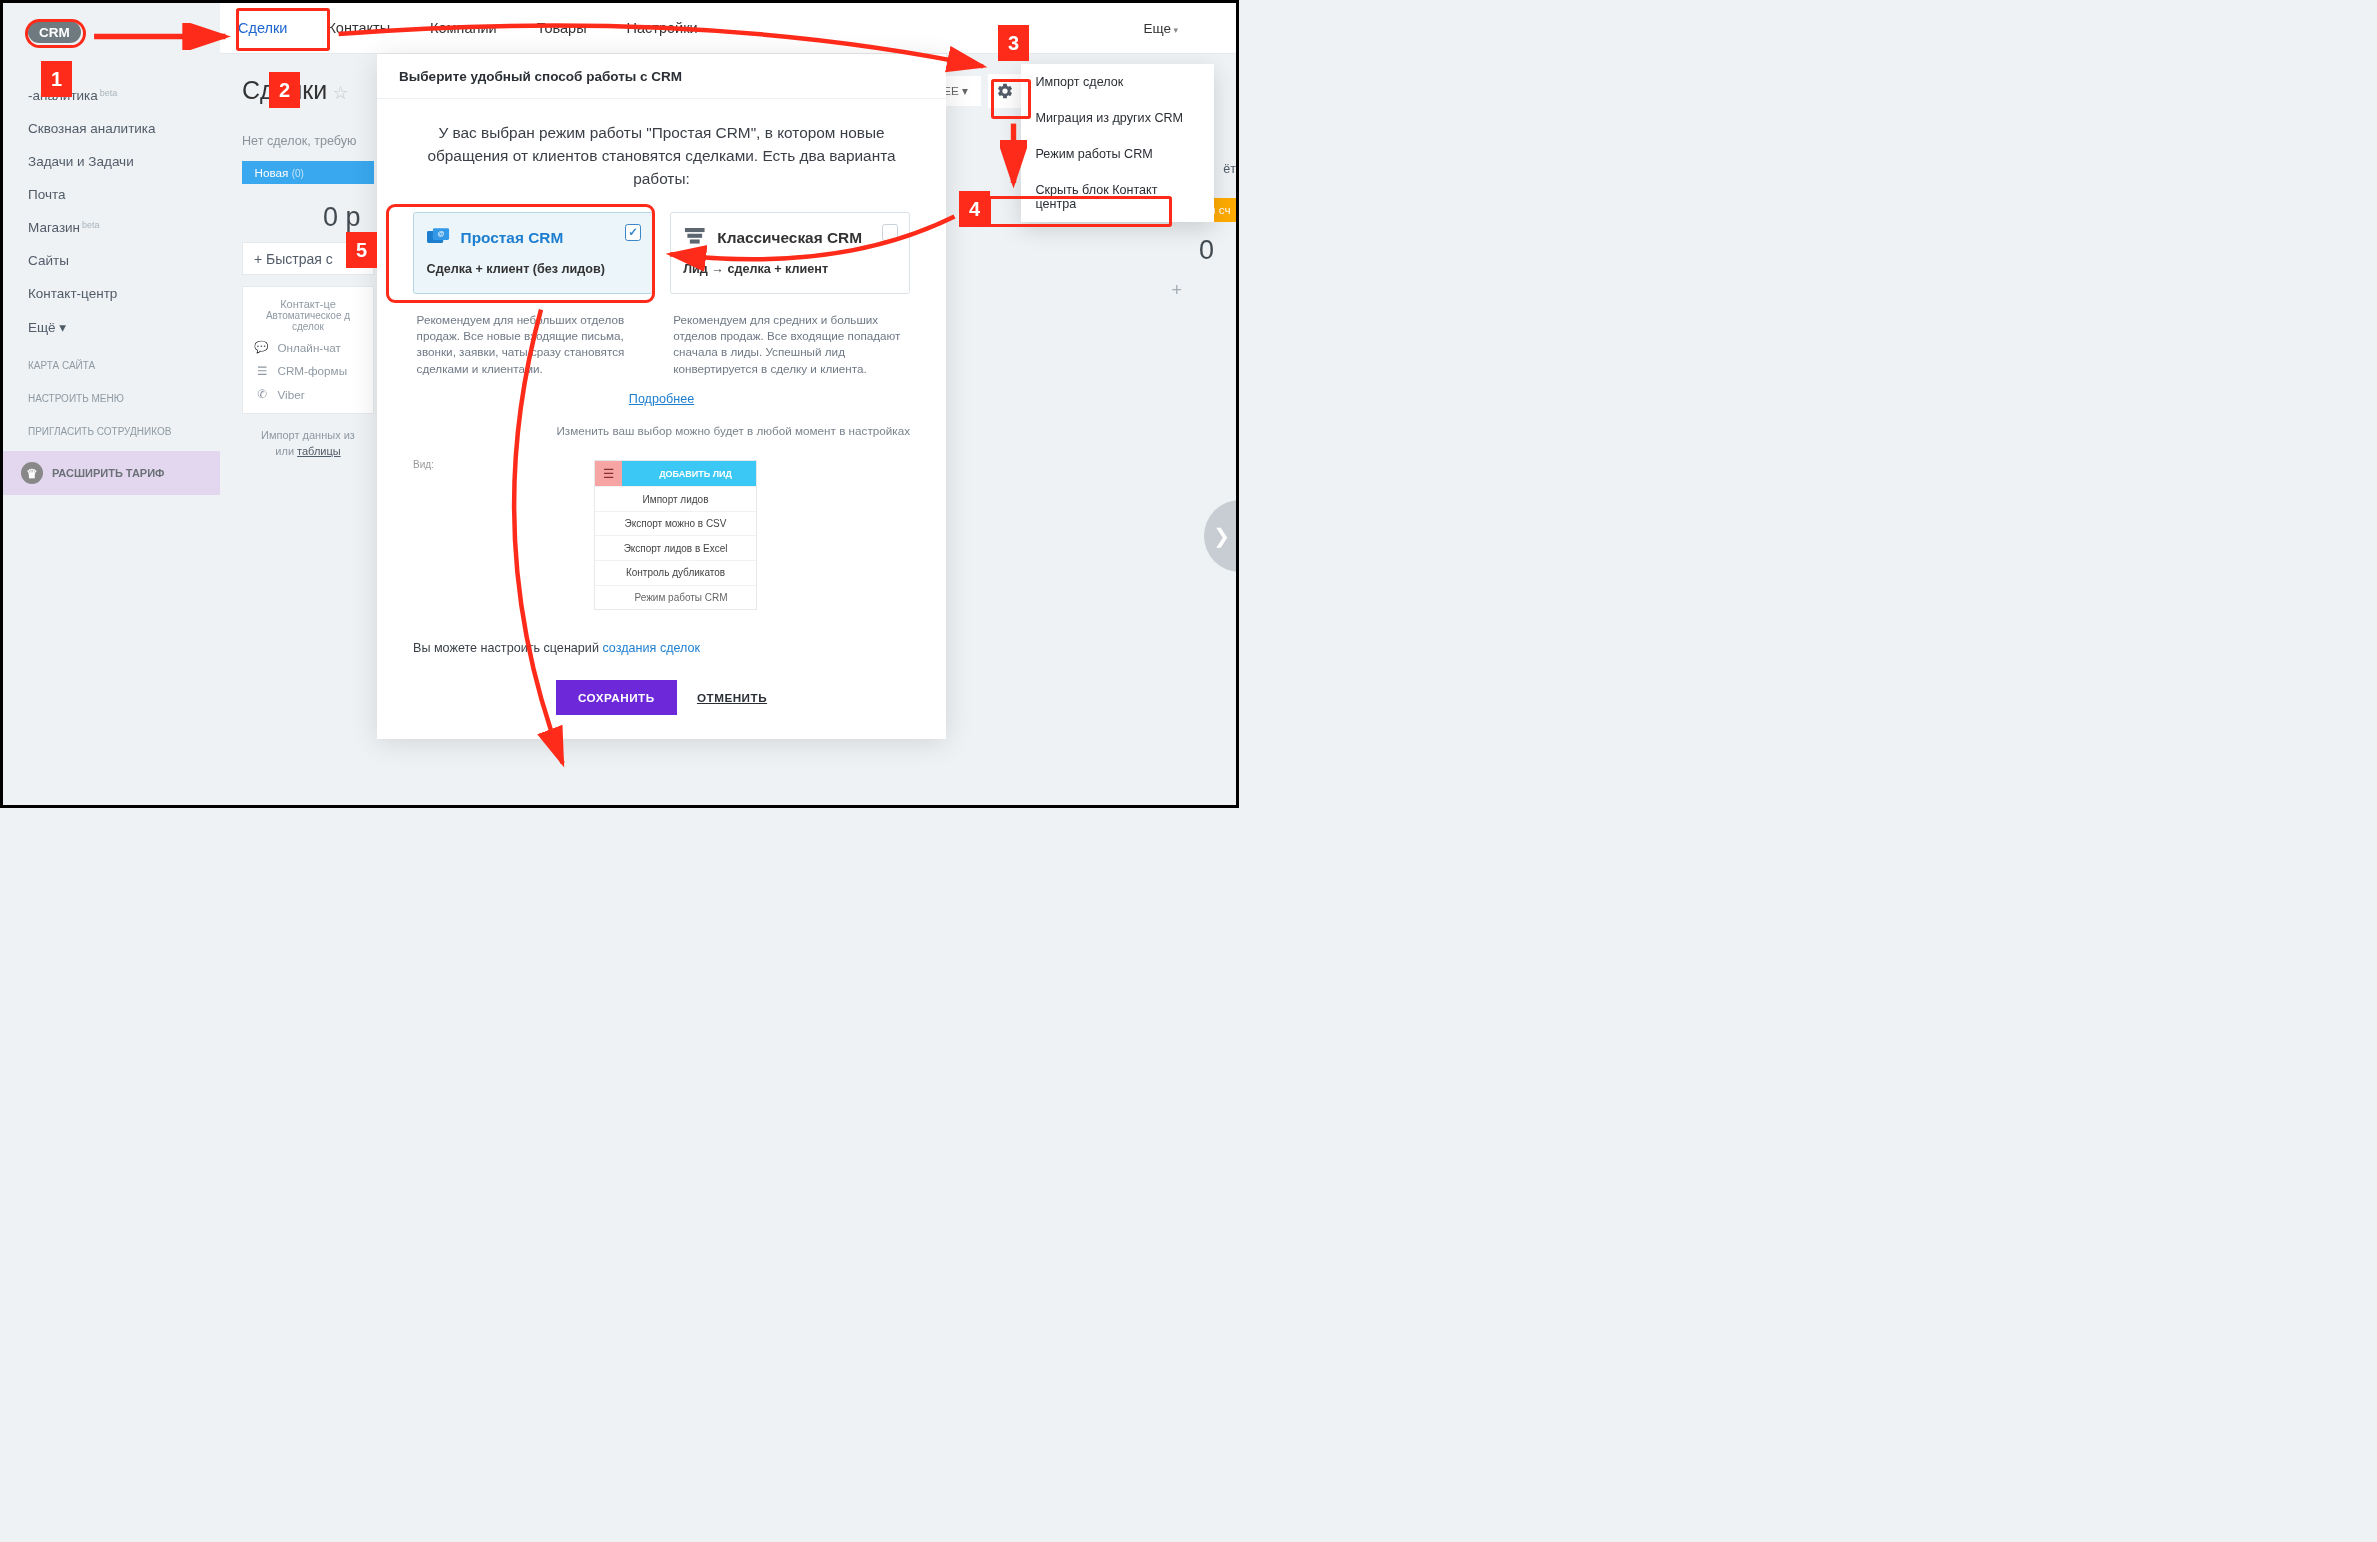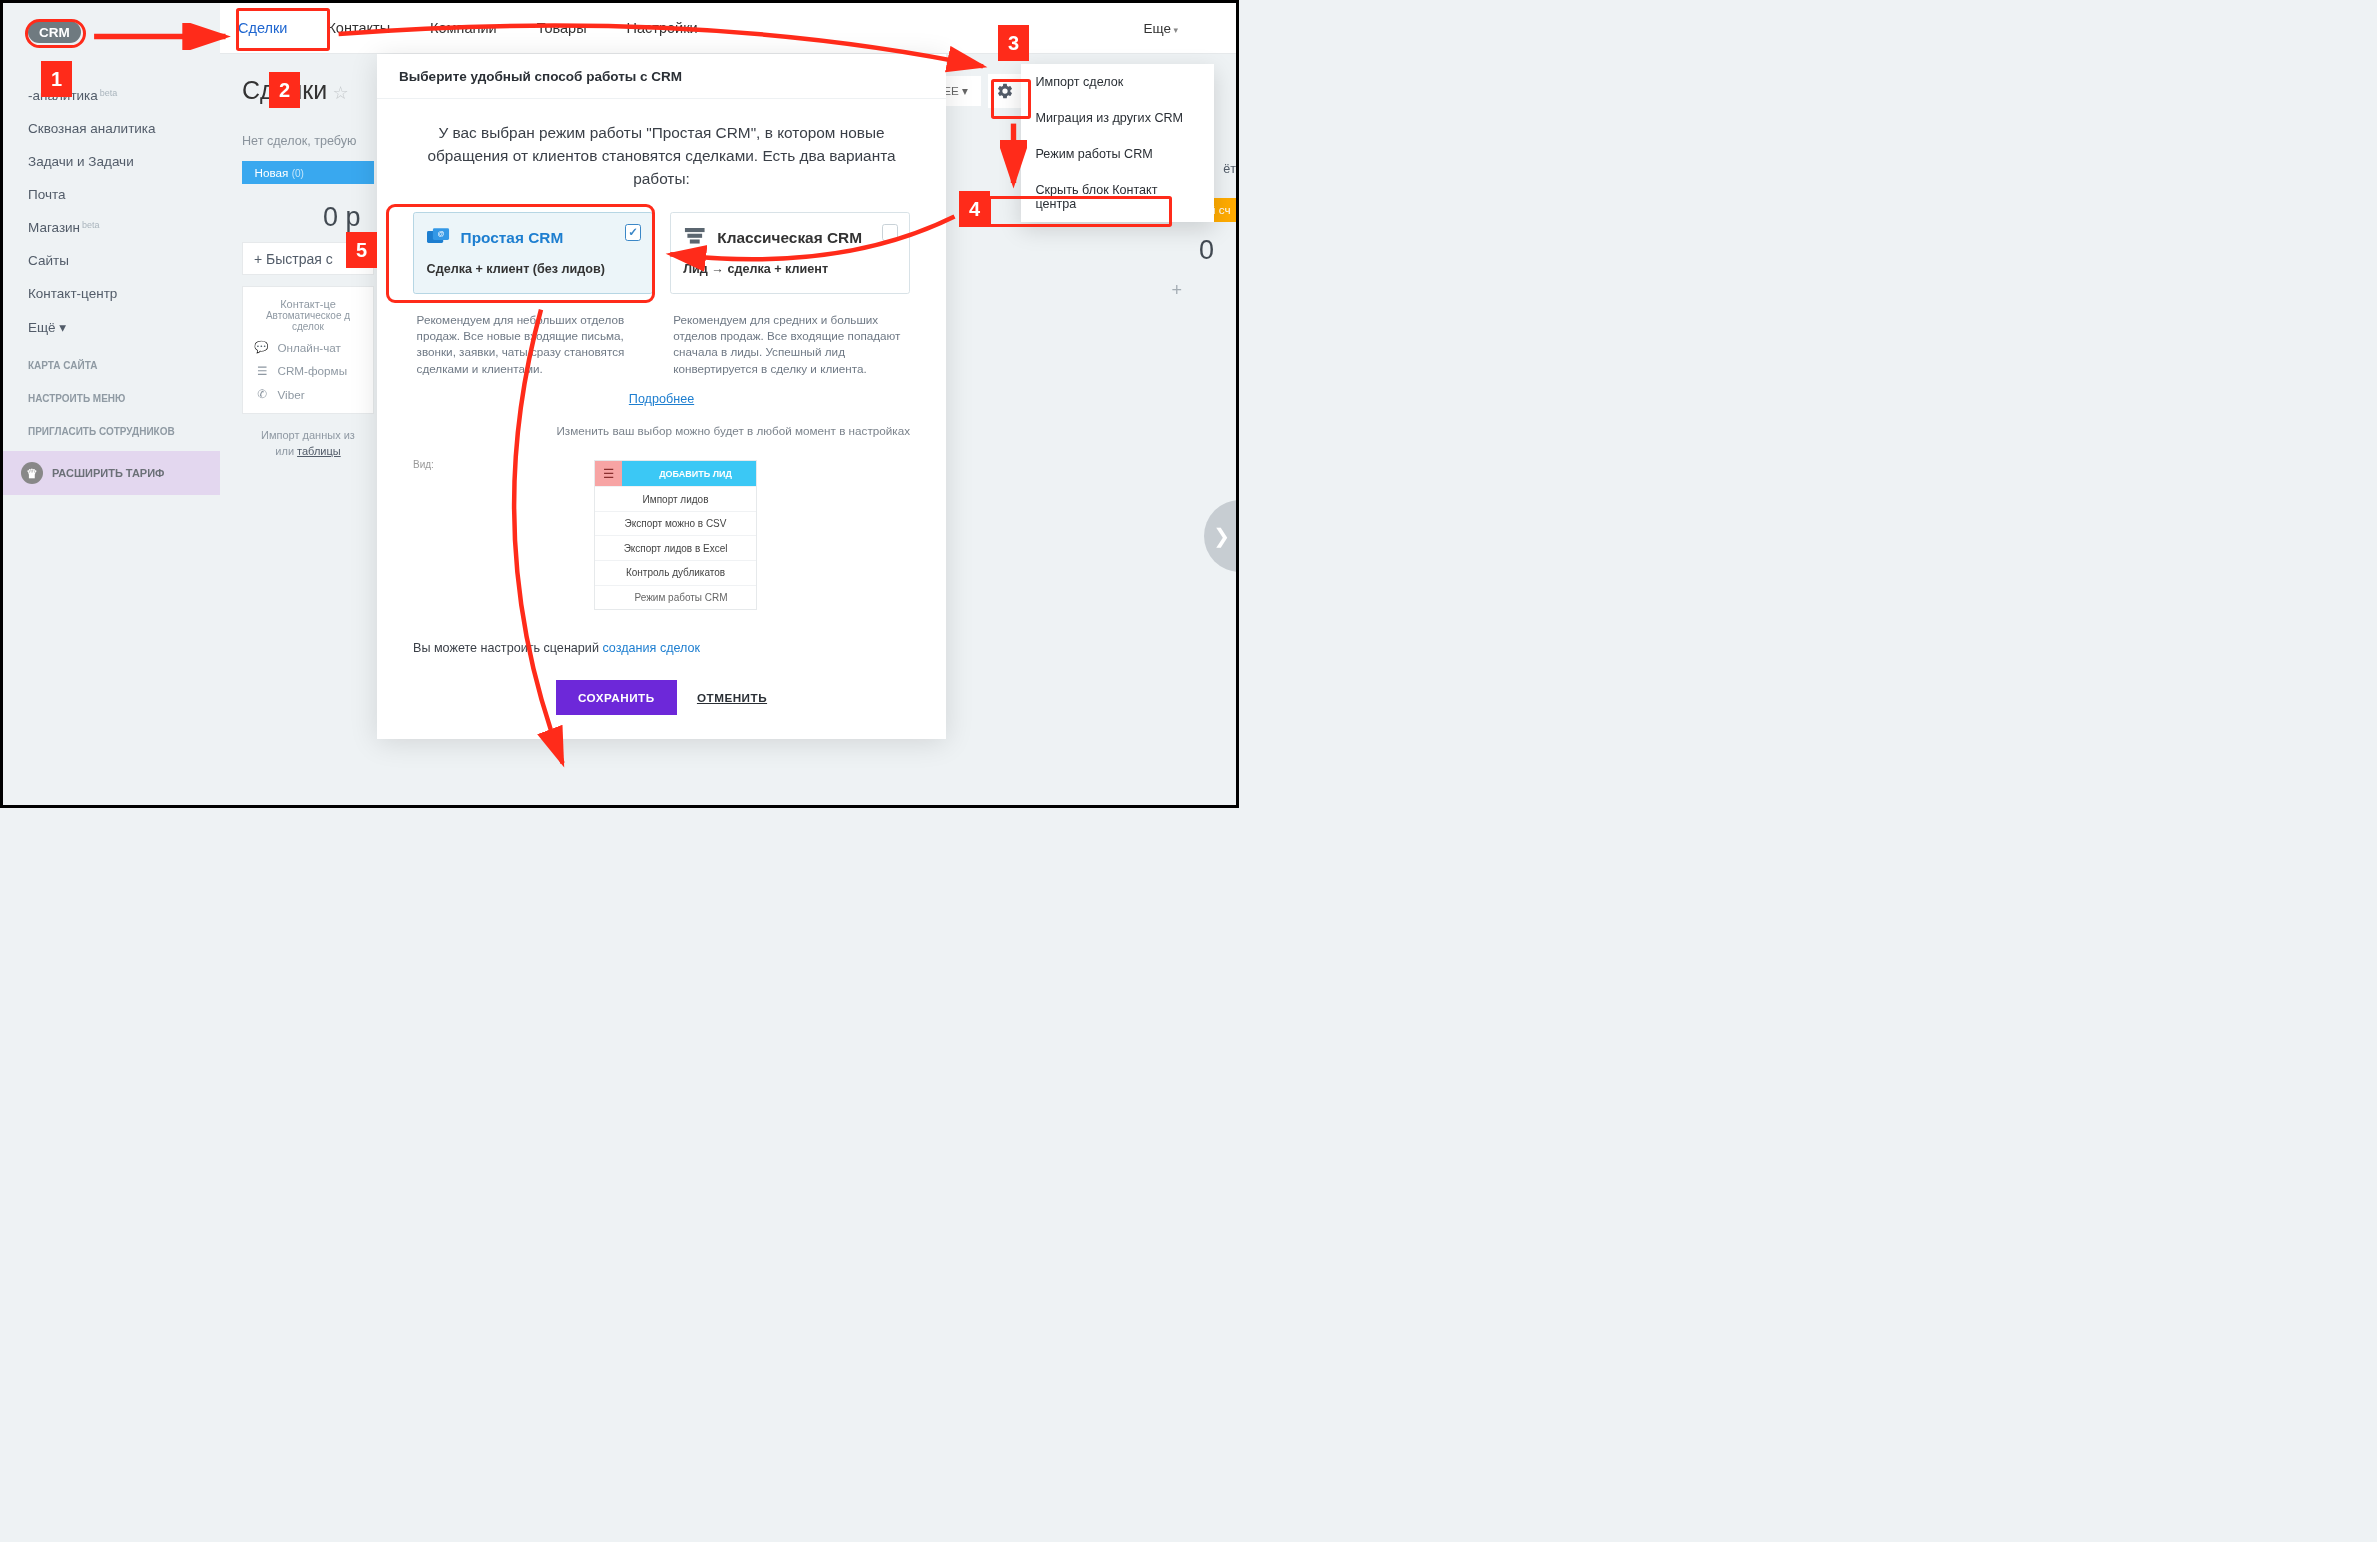--- a/index.html
+++ b/index.html
@@ -1,21 +1,21 @@
 <!DOCTYPE html>
 <html style="font-size:14.5px"><head>
 <meta charset="utf-8">
 <style>
 * { box-sizing: border-box; margin: 0; padding: 0; }
 body { font-family: -apple-system, "Helvetica Neue", Arial, sans-serif; background: #eef2f4; color: #333; width: 1239px; height: 808px; overflow: hidden; position: relative; border: 3.6px solid #000; }
 .sidebar { position: absolute; left: 0; top: 0; width: 217px; height: 100%; background: #eef2f4; padding-top: 18px; }
 .sidebar-crm { display: inline-block; background: #6f7a80; color: #fff; font-weight: bold; padding: 3.6px 11px; border-radius: 12.6px; margin-left: 25px; font-size: 13.5px; }
 .sidebar ul { list-style: none; margin-top: 36px; }
 .sidebar li { padding: 9px 25px; color: #525c69; font-size: 13.5px; cursor: pointer; }
-.sidebar li.small { font-size: 10px; color: #8f9aa3; text-transform: uppercase; font-weight: 700; padding-top: 16.3px; padding-bottom: 5.4px; }
+.sidebar li.small { font-size: 10px; color: #8f9aa3; text-transform: uppercase; font-weight: 400; padding-top: 16.3px; padding-bottom: 5.4px; }
 .sidebar .upgrade { background: #e3d7ef; color: #6b7077; font-size: 11px; font-weight: 700; padding: 11px 18px; margin-top: 9px; display: flex; align-items: center; }
 .sidebar .upgrade-icon { width: 22px; height: 22px; border-radius: 50%; background: #888; color: #fff; display: inline-flex; align-items: center; justify-content: center; margin-right: 9px; font-size: 12.6px; }
 .beta { font-size: 9px; color: #aab5bd; vertical-align: top; margin-left: 1.8px; }
 .topnav { position: absolute; left: 217px; top: 0; right: 0; height: 51px; background: #fff; border-bottom: 0.9px solid #e6e9eb; display: flex; align-items: center; padding: 0 18px; }
 .topnav a { color: #333; font-size: 14.5px; margin-right: 40px; text-decoration: none; cursor: pointer; }
 .topnav a.active { color: #2067d0; }
 .topnav .more { margin-left: auto; font-size: 13.5px; color: #333; }
 .topnav .more::after { content: " ▾"; font-size: 9px; color: #888; }
 .content { position: absolute; left: 217px; top: 51px; right: 0; bottom: 0; background: #eef2f4; padding: 22px 22px 0 22px; }
 .page-title { font-size: 25px; font-weight: 300; color: #333; display: inline-block; }

